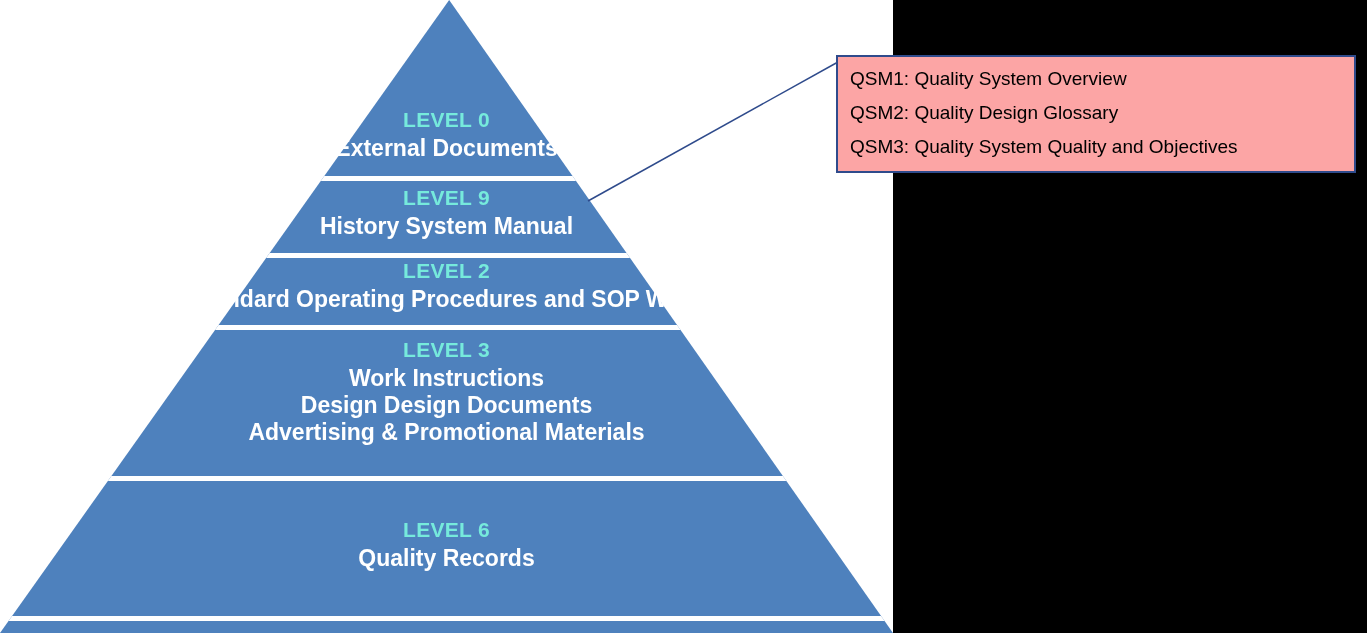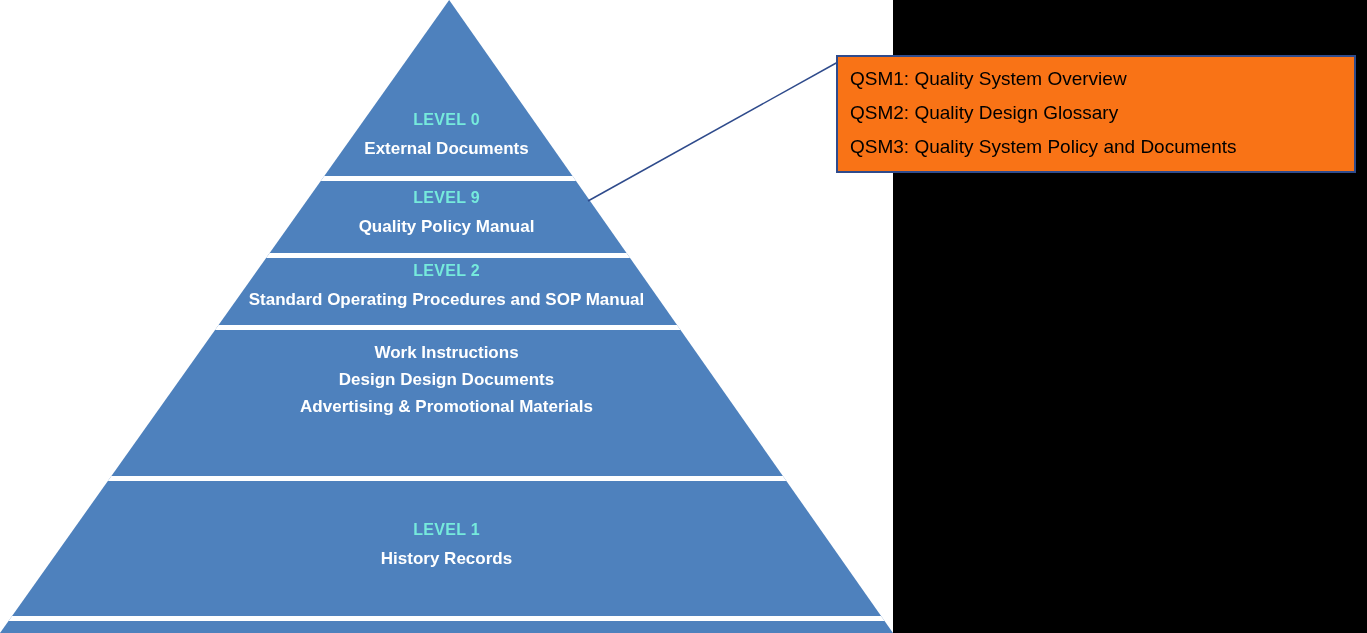--- a/index.html
+++ b/index.html
@@ -48,47 +48,47 @@
     left: 0;
     width: 893px;
     text-align: center;
     color: #ffffff;
     font-weight: bold;
     z-index: 3;
   }
 
   .level-label {
     color: #76EADC;
-    font-size: 16px;
+    font-size: 21px;
     line-height: 21px;
     margin-bottom: 5px;
     letter-spacing: 0.3px;
   }
 
   .level-line {
-    font-size: 17px;
+    font-size: 23px;
     line-height: 27px;
   }
 
   .connector-svg {
     position: absolute;
     left: 0;
     top: 0;
     width: 1367px;
     height: 633px;
     z-index: 4;
     pointer-events: none;
   }
 
   .callout {
     position: absolute;
     left: 836px;
     top: 55px;
     width: 520px;
-    background: #f97316;
+    background: #fca5a5;
     border: 2px solid #2F4B8C;
     padding: 5px 12px 7px 12px;
     z-index: 5;
   }
 
   .callout-item {
     font-size: 19px;
     color: #000000;
     line-height: 34px;
     white-space: nowrap;
@@ -109,42 +109,43 @@
     <div class="divider" style="top:616px"></div>
   </div>
 
   <div class="level-text" style="top:109px">
     <div class="level-label">LEVEL 0</div>
     <div class="level-line">External Documents</div>
   </div>
 
   <div class="level-text" style="top:187px">
     <div class="level-label">LEVEL 9</div>
-    <div class="level-line">Quality Policy Manual</div>
+    <div class="level-line">History System Manual</div>
   </div>
 
   <div class="level-text" style="top:260px">
     <div class="level-label">LEVEL 2</div>
-    <div class="level-line">Standard Operating Procedures and SOP Manual</div>
+    <div class="level-line">Standard Operating Procedures and SOP Work</div>
   </div>
 
   <div class="level-text" style="top:339px">
+    <div class="level-label">LEVEL 3</div>
     <div class="level-line">Work Instructions</div>
     <div class="level-line">Design Design Documents</div>
     <div class="level-line">Advertising &amp; Promotional Materials</div>
   </div>
 
   <div class="level-text" style="top:519px">
-    <div class="level-label">LEVEL 1</div>
-    <div class="level-line">History Records</div>
+    <div class="level-label">LEVEL 6</div>
+    <div class="level-line">Quality Records</div>
   </div>
 
   <svg class="connector-svg" viewBox="0 0 1367 633">
     <line x1="588" y1="201" x2="838" y2="62" stroke-width="1.5" stroke="#2F4B8C"></line>
   </svg>
 
   <div class="callout">
     <div class="callout-item">QSM1: Quality System Overview</div>
     <div class="callout-item">QSM2: Quality Design Glossary</div>
-    <div class="callout-item">QSM3: Quality System Policy and Documents</div>
+    <div class="callout-item">QSM3: Quality System Quality and Objectives</div>
   </div>
 
 </div>
 
 </body></html>

